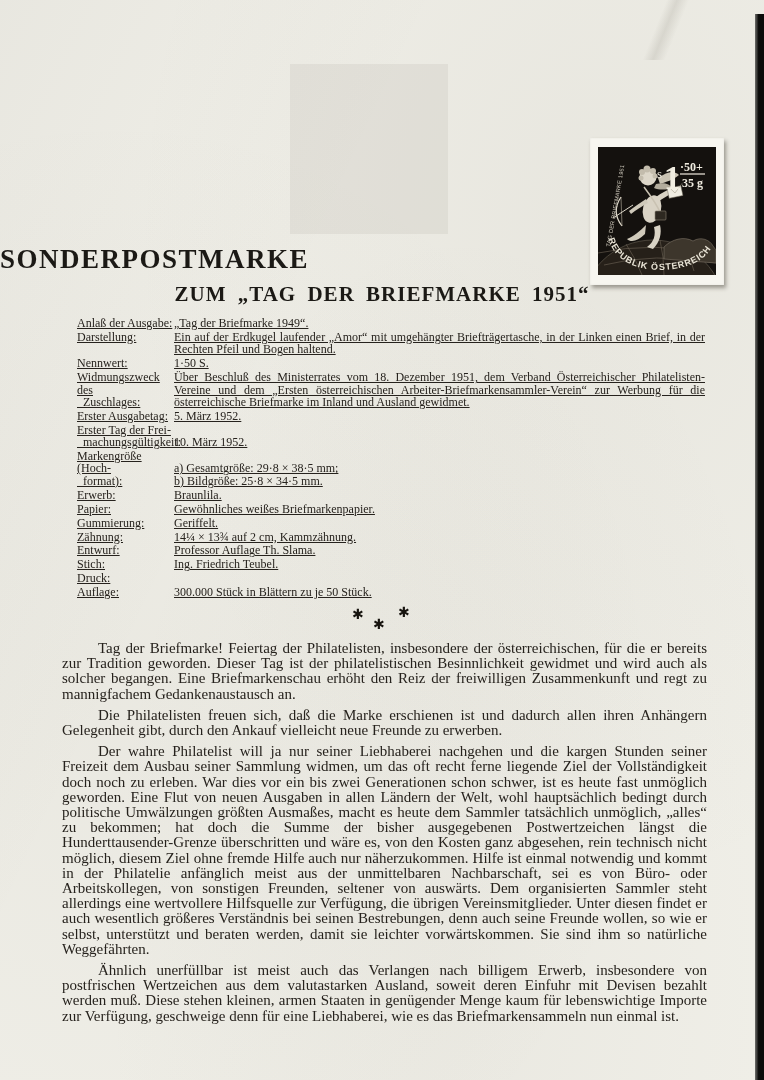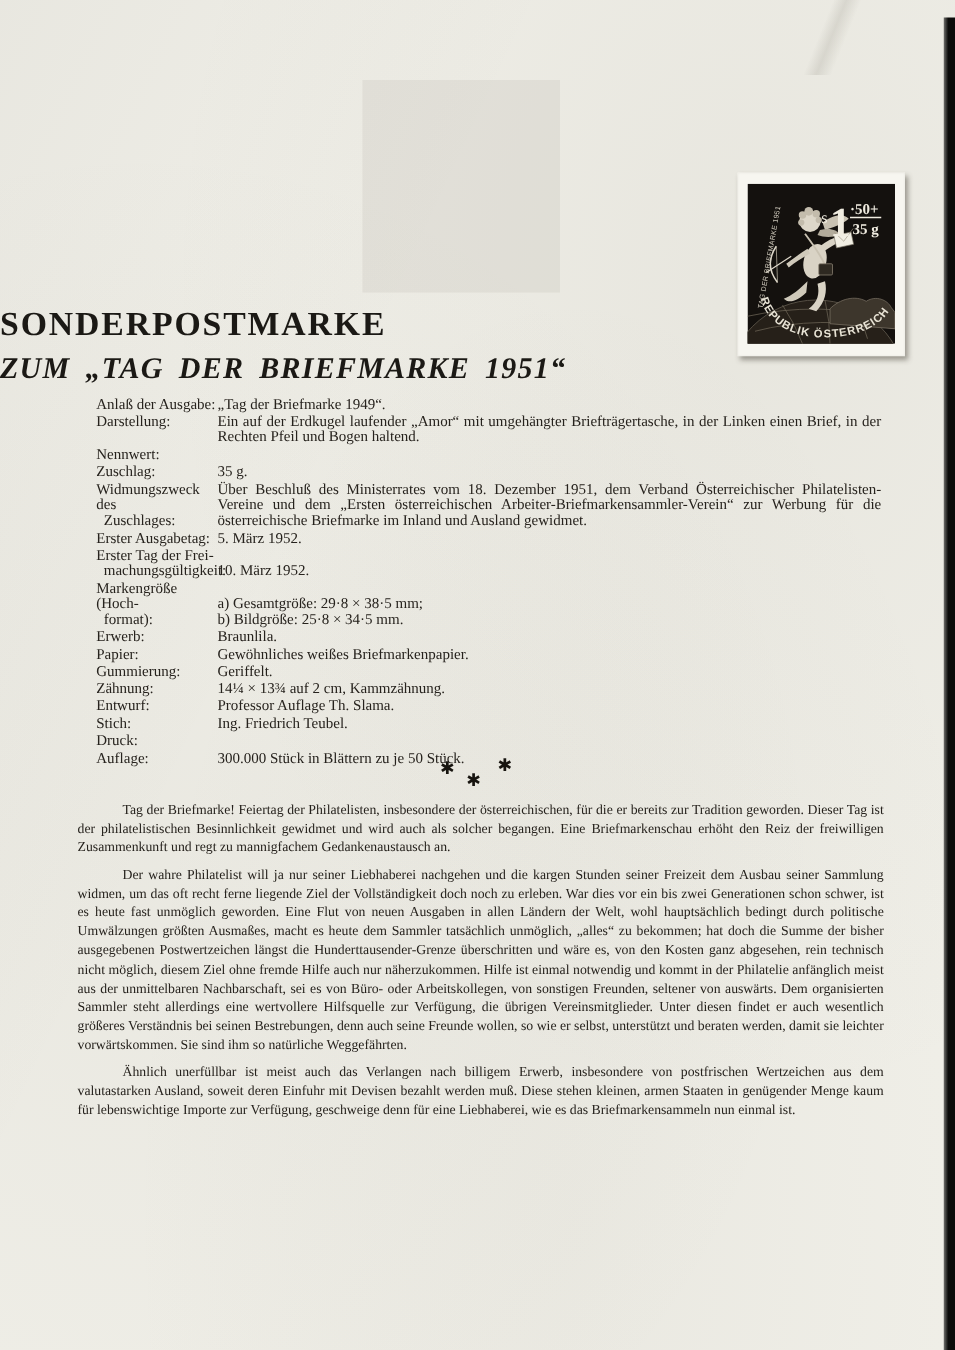--- a/index.html
+++ b/index.html
@@ -36,42 +36,42 @@
     background:#f7f6f0;
     box-shadow:2px 3px 4px rgba(60,55,45,.45), inset 0 0 2px rgba(0,0,0,.08);
   }
   .stamp-design{position:absolute;left:8px;top:9px;}
   
   .page-title{
     position:absolute;top:244px;left:0;width:100%;text-align:left;
     font-size:27px;font-weight:bold;letter-spacing:1.5px;color:#1b1915;
   }
   .page-subtitle{
-    position:absolute;top:282px;left:0;width:100%;
-    font-size:24px;font-weight:bold;letter-spacing:1px;word-spacing:5px;color:#1b1915;font-style:italic;
+    position:absolute;top:282px;left:0;width:100%;text-align:center;
+    font-size:21px;font-weight:bold;letter-spacing:1px;word-spacing:5px;color:#1b1915;
   }
   
   .details{
     position:absolute;left:77px;top:317px;width:628px;
-    font-size:12px;line-height:12.4px;color:#26221d;
+    font-size:12px;line-height:12.4px;color:#26221d;text-decoration:underline;
   }
   .row{display:flex;margin-bottom:1.5px;}
   .detail-label{width:97px;flex:none;white-space:pre-line;}
   .detail-value{flex:1;text-align:justify;white-space:pre-line;}
   .row.offset .detail-value{padding-top:12.4px;}
   
   .stars{position:absolute;left:0;top:0;width:0;height:0;}
   .star{position:absolute;font-size:14px;color:#17140f;}
   .star.s1{left:352px;top:606px;}
   .star.s2{left:398px;top:604px;}
   .star.s3{left:373px;top:616px;}
   
   .body-text{
     position:absolute;left:62px;top:641px;width:645px;
-    font-size:11px;line-height:15.2px;color:#26221d;
+    font-size:15px;line-height:15.2px;color:#26221d;
   }
   .body-text p{margin:0 0 6px 0;text-indent:36px;text-align:justify;}
 </style>
 </head>
 <body>
 
 <div class="page">
 
   <div class="crease"></div>
 
@@ -144,26 +144,23 @@
     <div class="detail-value">„Tag der Briefmarke 1949“.</div>
   </div>
 
   <div class="row">
     <div class="detail-label">Darstellung:</div>
     <div class="detail-value">Ein auf der Erdkugel laufender „Amor“ mit umgehängter Briefträgertasche, in der Linken einen Brief, in der Rechten Pfeil und Bogen haltend.</div>
   </div>
 
   <div class="row">
     <div class="detail-label">Nennwert:</div>
-  </div>
-
-  <div class="row">
-    <div class="detail-label">Zuschlag:</div>
-    <div class="detail-value">35 g.</div>
-  </div>
+    <div class="detail-value">1·50 S.</div>
+  </div>
+
 
   <div class="row">
     <div class="detail-label">Widmungszweck des
 &nbsp;&nbsp;Zuschlages:</div>
     <div class="detail-value">Über Beschluß des Ministerrates vom 18. Dezember 1951, dem Verband Österreichischer Philatelisten-Vereine und dem „Ersten österreichischen Arbeiter-Briefmarkensammler-Verein“ zur Werbung für die österreichische Briefmarke im Inland und Ausland gewidmet.</div>
   </div>
 
   <div class="row">
     <div class="detail-label">Erster Ausgabetag:</div>
     <div class="detail-value">5. März 1952.</div>
@@ -224,20 +221,21 @@
 
   <div class="stars">
     <span class="star s1">✱</span>
     <span class="star s2">✱</span>
     <span class="star s3">✱</span>
   </div>
 
   <div class="body-text">
   <p>Tag der Briefmarke! Feiertag der Philatelisten, insbesondere der österreichischen, für die er bereits zur Tradition geworden. Dieser Tag ist der philatelistischen Besinnlichkeit gewidmet und wird auch als solcher begangen. Eine Briefmarkenschau erhöht den Reiz der freiwilligen Zusammenkunft und regt zu mannigfachem Gedankenaustausch an.</p>
 
+  <p>Die Philatelisten freuen sich, daß die Marke erschienen ist und dadurch allen ihren Anhängern Gelegenheit gibt, durch den Ankauf vielleicht neue Freunde zu erwerben.</p>
 
   <p>Der wahre Philatelist will ja nur seiner Liebhaberei nachgehen und die kargen Stunden seiner Freizeit dem Ausbau seiner Sammlung widmen, um das oft recht ferne liegende Ziel der Vollständigkeit doch noch zu erleben. War dies vor ein bis zwei Generationen schon schwer, ist es heute fast unmöglich geworden. Eine Flut von neuen Ausgaben in allen Ländern der Welt, wohl hauptsächlich bedingt durch politische Umwälzungen größten Ausmaßes, macht es heute dem Sammler tatsächlich unmöglich, „alles“ zu bekommen; hat doch die Summe der bisher ausgegebenen Postwertzeichen längst die Hunderttausender-Grenze überschritten und wäre es, von den Kosten ganz abgesehen, rein technisch nicht möglich, diesem Ziel ohne fremde Hilfe auch nur näherzukommen. Hilfe ist einmal notwendig und kommt in der Philatelie anfänglich meist aus der unmittelbaren Nachbarschaft, sei es von Büro- oder Arbeitskollegen, von sonstigen Freunden, seltener von auswärts. Dem organisierten Sammler steht allerdings eine wertvollere Hilfsquelle zur Verfügung, die übrigen Vereinsmitglieder. Unter diesen findet er auch wesentlich größeres Verständnis bei seinen Bestrebungen, denn auch seine Freunde wollen, so wie er selbst, unterstützt und beraten werden, damit sie leichter vorwärtskommen. Sie sind ihm so natürliche Weggefährten.</p>
 
   <p>Ähnlich unerfüllbar ist meist auch das Verlangen nach billigem Erwerb, insbesondere von postfrischen Wertzeichen aus dem valutastarken Ausland, soweit deren Einfuhr mit Devisen bezahlt werden muß. Diese stehen kleinen, armen Staaten in genügender Menge kaum für lebenswichtige Importe zur Verfügung, geschweige denn für eine Liebhaberei, wie es das Briefmarkensammeln nun einmal ist.</p>
 </div>
 
   <div class="edge-bar"></div>
 </div>
 
 </body></html>

